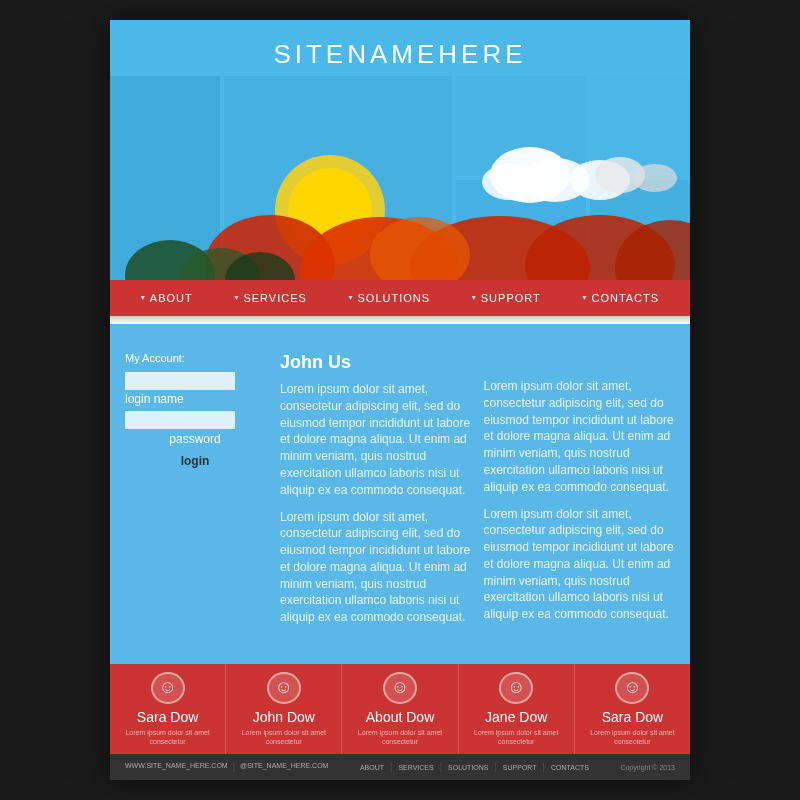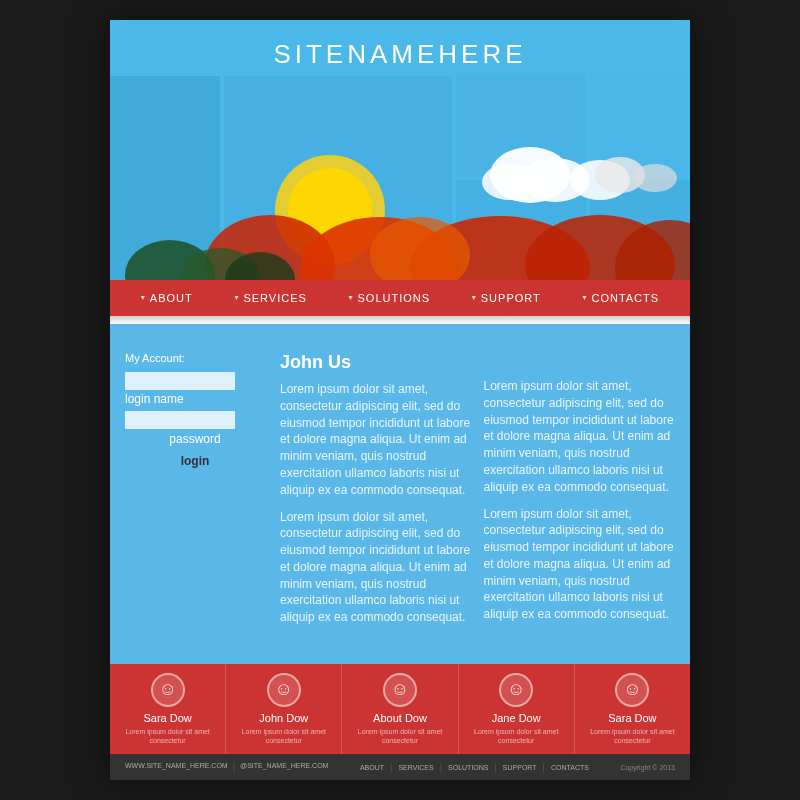--- a/index.html
+++ b/index.html
@@ -187,21 +187,21 @@
       display: flex;
       align-items: center;
       justify-content: center;
       margin-bottom: 5px;
     }
     .avatar-icon {
       color: rgba(255,255,255,0.8);
       font-size: 18px;
     }
     .member-name {
-      font-size: 11px;
+      font-size: 14px;
       color: #fff;
       text-align: left;
       margin-bottom: 3px;
     }
     .member-desc {
       font-size: 7px;
       color: rgba(255,255,255,0.6);
       text-align: center;
       line-height: 1.3;
     }

